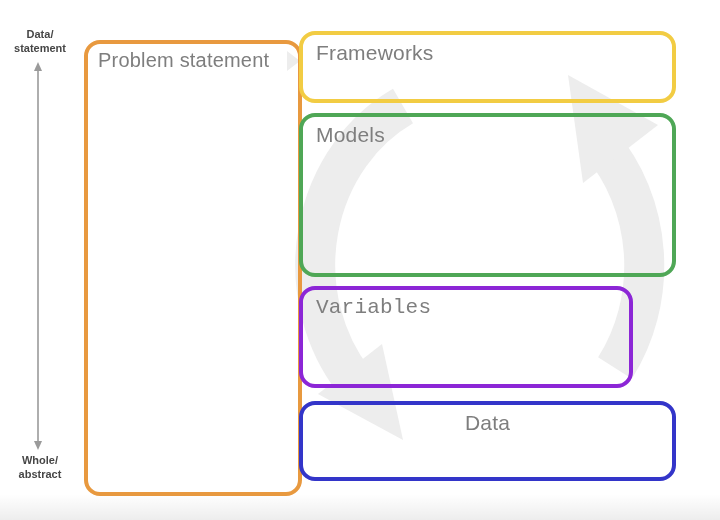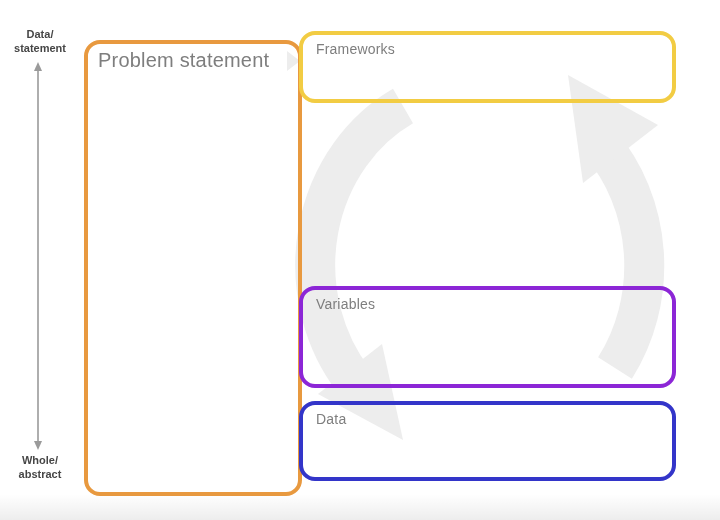--- a/index.html
+++ b/index.html
@@ -30,31 +30,31 @@
   .axis-svg{position:absolute;left:31px;top:62px;z-index:2;}
   
   .box{
     position:absolute;z-index:2;
     box-sizing:border-box;
     border:4px solid #ccc;
     border-radius:16px;
     background:transparent;
   }
   .box-title{
-    font-size:14px;
+    font-size:21px;
     font-weight:400;
     padding:6px 13px;
     letter-spacing:0.2px;
   }
   #box-problem{left:84px;top:32px;width:218px;height:456px;margin-top:8px;}
   #box-problem .box-title{font-size:20px;padding:5px 10px;}
   #box-frameworks{left:299px;top:31px;width:377px;height:72px;}
   #box-models{left:299px;top:113px;width:377px;height:164px;}
-  #box-variables{left:299px;top:286px;width:377px;height:102px;}
-  #box-data{left:299px;top:401px;width:377px;height:80px;}
+  #box-variables{left:299px;top:286px;width:334px;height:102px;font-family:Liberation Mono, monospace;}
+  #box-data{left:299px;top:401px;width:377px;height:80px;text-align:center;}
 </style>
 </head>
 <body>
 
 <div class="stage">
 
   <svg class="bg-svg" width="720" height="520" viewBox="0 0 720 520">
 
     <path d="M 615 368 A 165 180 0 0 0 600 143" fill="none" stroke-width="40" stroke="#EDEDED"></path>
     <polygon points="568,75 658,125 583,183" fill="#EDEDED"></polygon>
@@ -82,20 +82,23 @@
   </div>
 
   <div class="box" id="box-problem" style="border-color: rgb(232, 153, 63);">
     <div class="box-title" style="color: rgb(126, 126, 126);">Problem statement</div>
   </div>
 
   <div class="box" id="box-frameworks" style="border-color: rgb(242, 204, 67);">
     <div class="box-title" style="color: rgb(126, 126, 126);">Frameworks</div>
   </div>
 
+  <div class="box" id="box-models" style="border-color: rgb(79, 167, 86);">
+    <div class="box-title" style="color: rgb(126, 126, 126);">Models</div>
+  </div>
 
   <div class="box" id="box-variables" style="border-color: rgb(140, 38, 214);">
     <div class="box-title" style="color: rgb(126, 126, 126);">Variables</div>
   </div>
 
   <div class="box" id="box-data" style="border-color: rgb(51, 53, 201);">
     <div class="box-title" style="color: rgb(126, 126, 126);">Data</div>
   </div>
 
   <div class="bottom-fade"></div>

